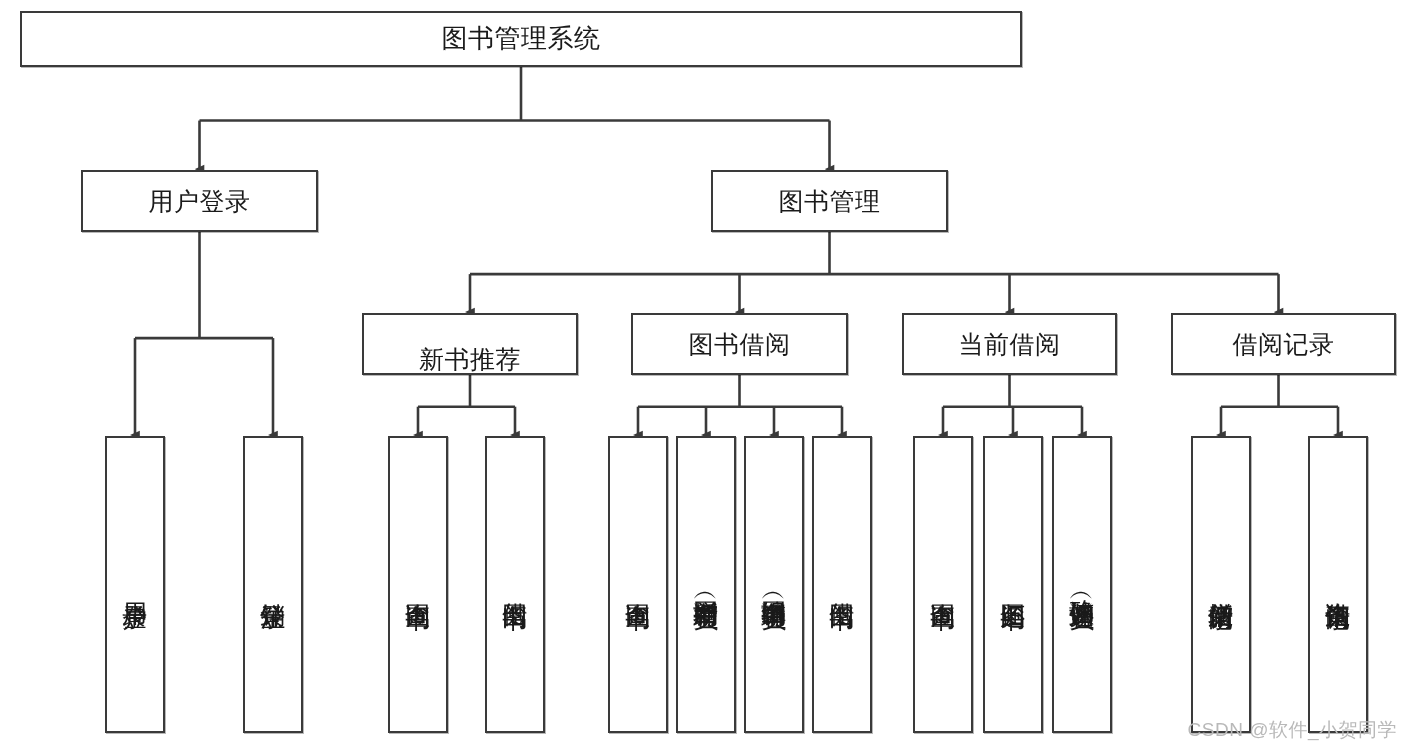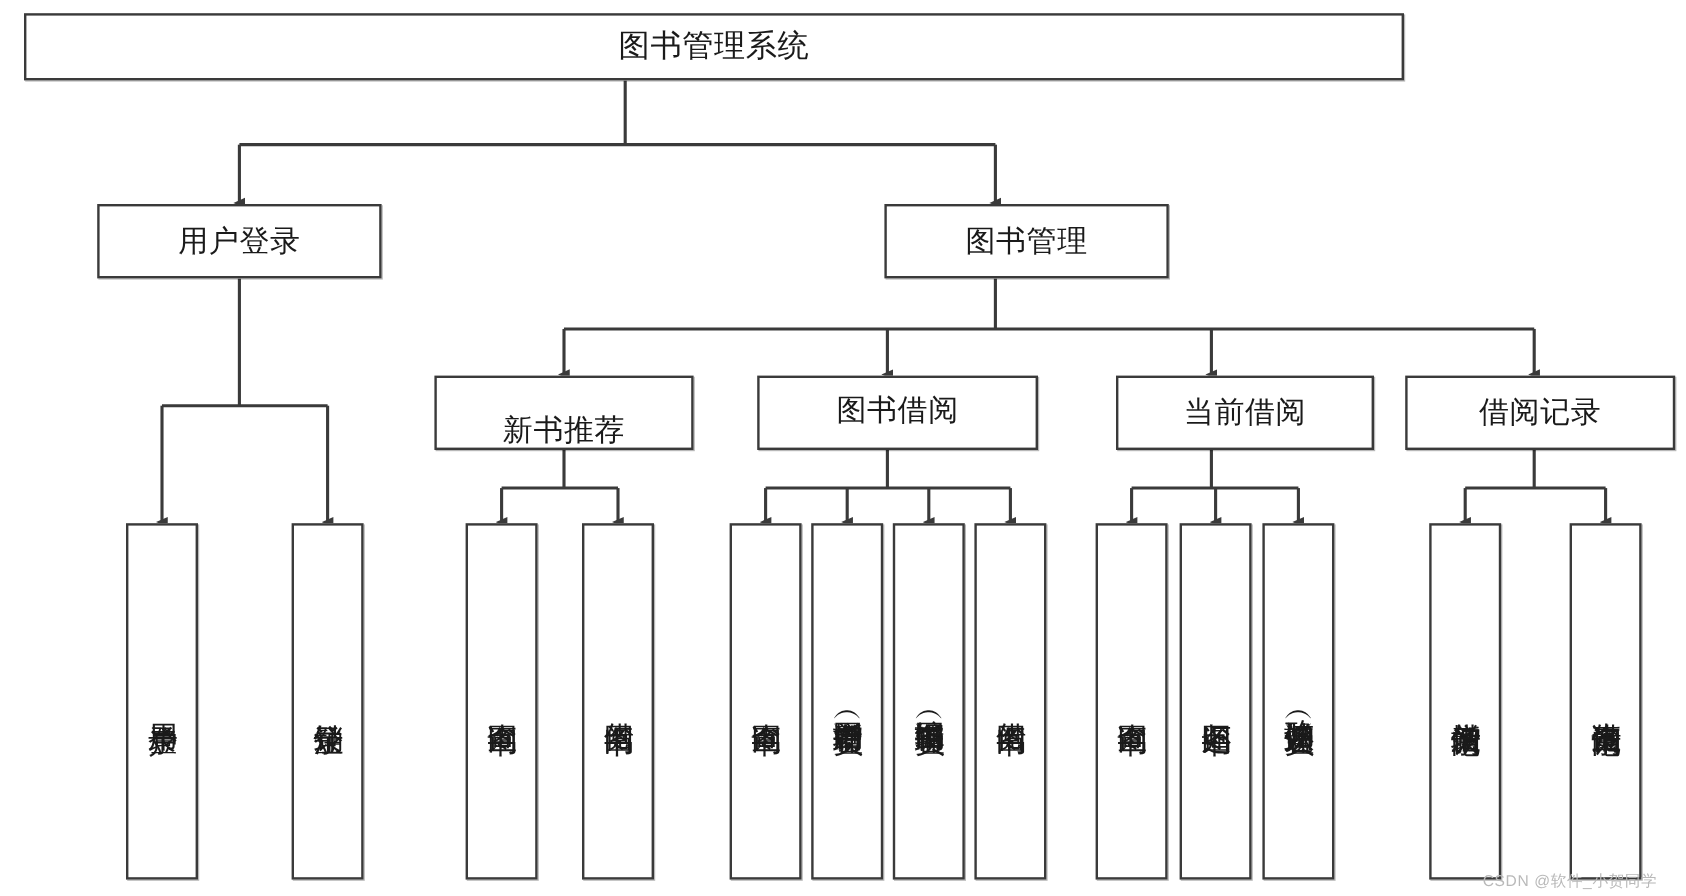--- a/index.html
+++ b/index.html
@@ -59,23 +59,23 @@
   .node.v .lbl {
     writing-mode: vertical-rl;
     text-orientation: upright;
     font-size: 25px;
     line-height: 1.06;
     letter-spacing: 1px;
     white-space: nowrap;
   }
   #watermark {
     position: absolute;
-    right: 24px;
+    right: 8px;
     bottom: 4px;
-    font-size: 13px;
+    font-size: 19px;
     color: #b9b9b9;
     letter-spacing: 0.5px;
     white-space: nowrap;
   }
 </style>
 </head>
 <body>
 
 <div id="canvas">
   <svg id="edges" viewBox="0 0 1405 747">
@@ -115,36 +115,36 @@
         <path d="M1013,406.72 L1013,435" marker-end="url(#arrow)"></path>
         <path d="M1082,406.72 L1082,435" marker-end="url(#arrow)"></path>
         <path d="M1278.5,375 L1278.5,406.72"></path>
         <path d="M1221,406.72 L1338,406.72"></path>
         <path d="M1221,406.72 L1221,435" marker-end="url(#arrow)"></path>
         <path d="M1338,406.72 L1338,435" marker-end="url(#arrow)"></path>
       </g>
   </svg>
 
   <div id="nodes">
-      <div class="node h root" style="left: 20px; top: 11px; width: 1150px; height: 56px;">
+      <div class="node h root" style="left: 20px; top: 11px; width: 1002px; height: 56px;">
         <span class="lbl">图书管理系统</span>
       </div>
       <div class="node h" style="left: 81px; top: 170px; width: 237px; height: 62px;">
         <span class="lbl">用户登录</span>
       </div>
-      <div class="node h" style="left: 711px; top: 170px; width: 237px; height: 62px; margin-left: 26px;">
+      <div class="node h" style="left: 711px; top: 170px; width: 237px; height: 62px;">
         <span class="lbl">图书管理</span>
       </div>
       <div class="node h" style="left: 362px; top: 313px; width: 216px; height: 62px; align-items: flex-end;">
         <span class="lbl">新书推荐</span>
       </div>
-      <div class="node h" style="left: 631px; top: 313px; width: 234px; height: 62px; font-family: Liberation Mono, monospace;">
+      <div class="node h" style="left: 631px; top: 313px; width: 217px; height: 62px;">
         <span class="lbl">图书借阅</span>
       </div>
-      <div class="node h" style="left: 930px; top: 313px; width: 215px; height: 62px;">
+      <div class="node h" style="left: 902px; top: 313px; width: 215px; height: 62px;">
         <span class="lbl">当前借阅</span>
       </div>
       <div class="node h" style="left: 1171px; top: 313px; width: 225px; height: 62px;">
         <span class="lbl">借阅记录</span>
       </div>
       <div class="node v" style="left: 105px; top: 436px; width: 60px; height: 297px;">
         <span class="lbl">用户登录</span>
       </div>
       <div class="node v" style="left: 243px; top: 436px; width: 60px; height: 297px;">
         <span class="lbl">注销登录</span>

